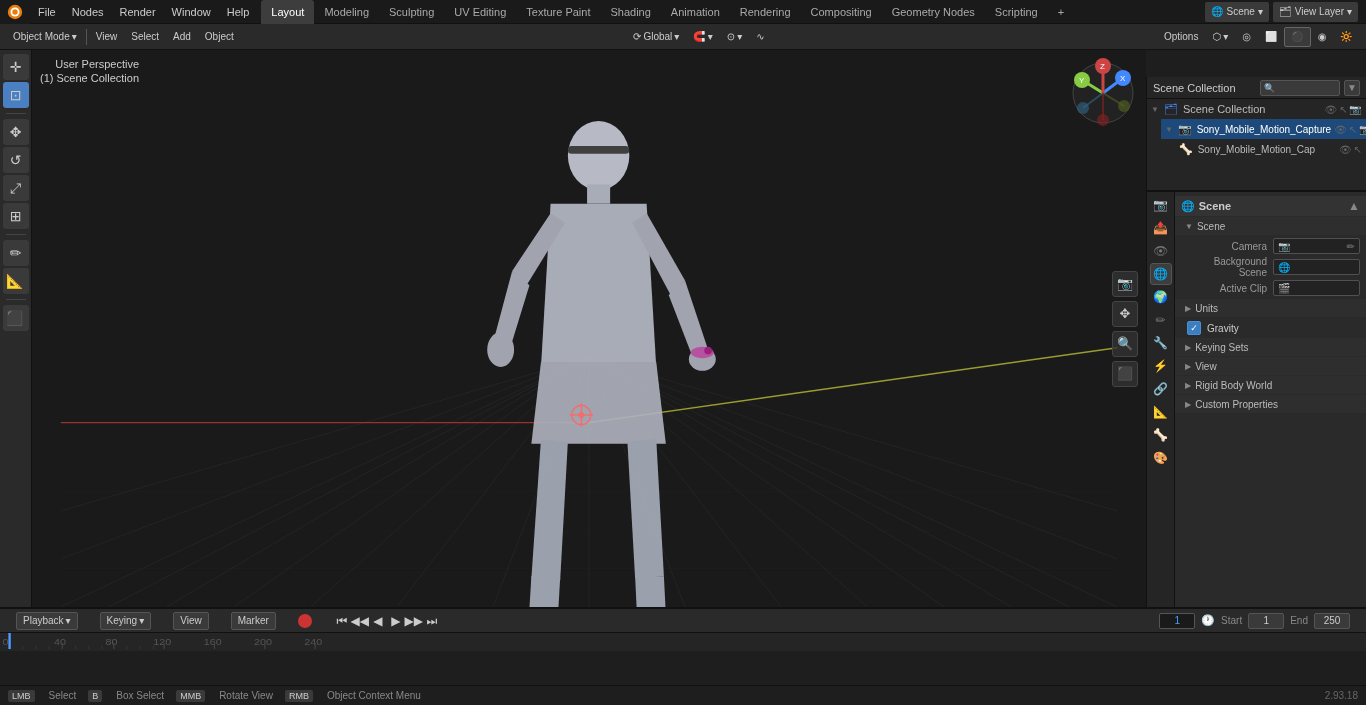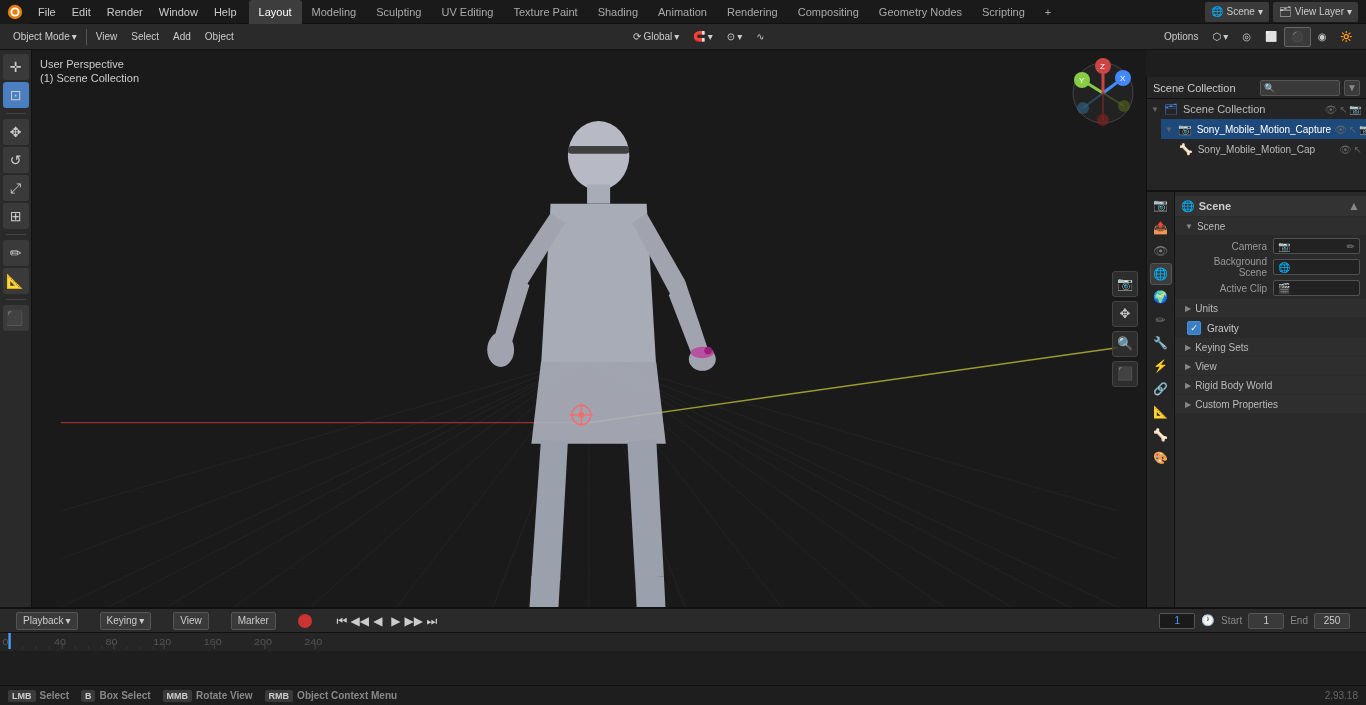--- a/index.html
+++ b/index.html
@@ -116,21 +116,21 @@
     .tool-separator { width: 20px; height: 1px; background: #444; margin: 3px 0; }
     .viewport-info {
       position: absolute;
       top: 8px;
       left: 8px;
       color: #ccc;
       font-size: 11px;
       z-index: 10;
       pointer-events: none;
     }
-    .viewport-info div { margin-bottom: 2px; }
+    .viewport-info div { margin-bottom: 2px; text-align: right; }
 
     
     .viewport-canvas {
       width: 100%;
       height: 100%;
       position: absolute;
       top: 0;
       left: 0;
     }
 
@@ -165,24 +165,23 @@
       background: #1e1e1e;
       display: flex;
       align-items: center;
       padding: 0 8px;
       gap: 12px;
       border-top: 1px solid #111;
     }
     .status-item {
       display: flex;
       align-items: center;
-      gap: 4px;
+      gap: 14px;
       font-size: 10px;
       color: #888;
-      font-weight: bold;
     }
     .status-item .key {
       background: #3a3a3a;
       padding: 1px 4px;
       border-radius: 2px;
       font-size: 9px;
       color: #ccc;
     }
     .status-right {
       margin-left: auto;
@@ -533,21 +532,21 @@
 
 <div class="top-menu-bar">
   <div class="logo">
     <svg class="blender-logo" viewBox="0 0 20 20" fill="none">
       <circle cx="10" cy="10" r="8" fill="#e87d0d"></circle>
       <circle cx="10" cy="10" r="5" fill="#fff"></circle>
       <circle cx="10" cy="10" r="3" fill="#e87d0d"></circle>
     </svg>
   </div>
   <div class="menu-item">File</div>
-  <div class="menu-item">Edit</div>
+  <div class="menu-item">Nodes</div>
   <div class="menu-item">Render</div>
   <div class="menu-item">Window</div>
   <div class="menu-item">Help</div>
 
   <div class="workspace-tabs">
     <div class="workspace-tab active">Layout</div>
     <div class="workspace-tab">Modeling</div>
     <div class="workspace-tab">Sculpting</div>
     <div class="workspace-tab">UV Editing</div>
     <div class="workspace-tab">Texture Paint</div>

